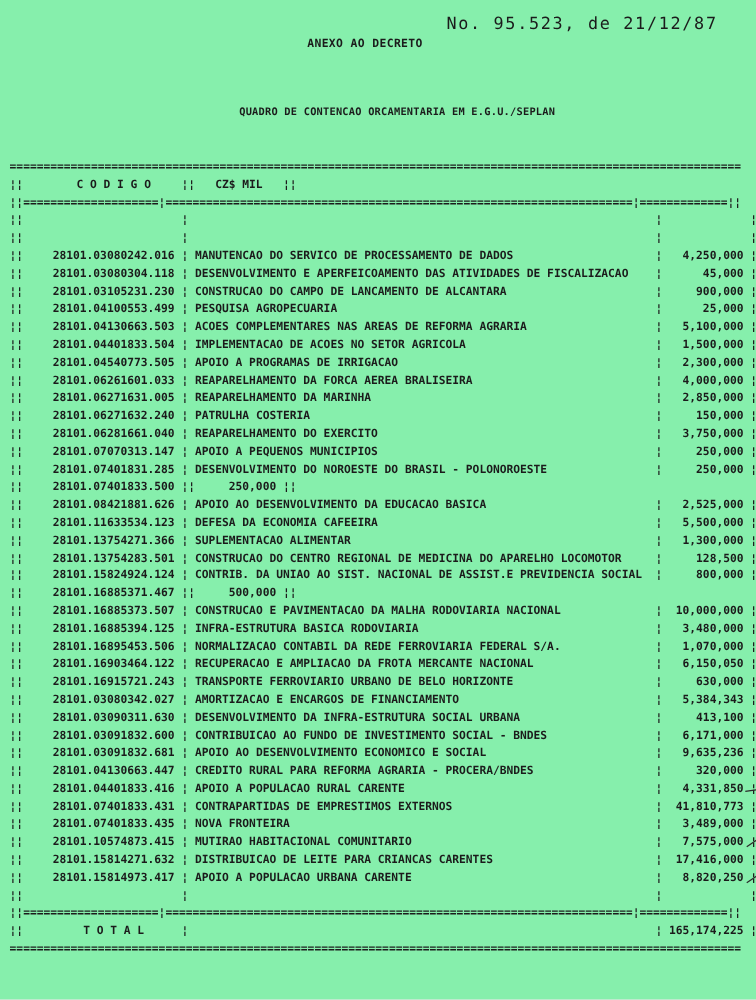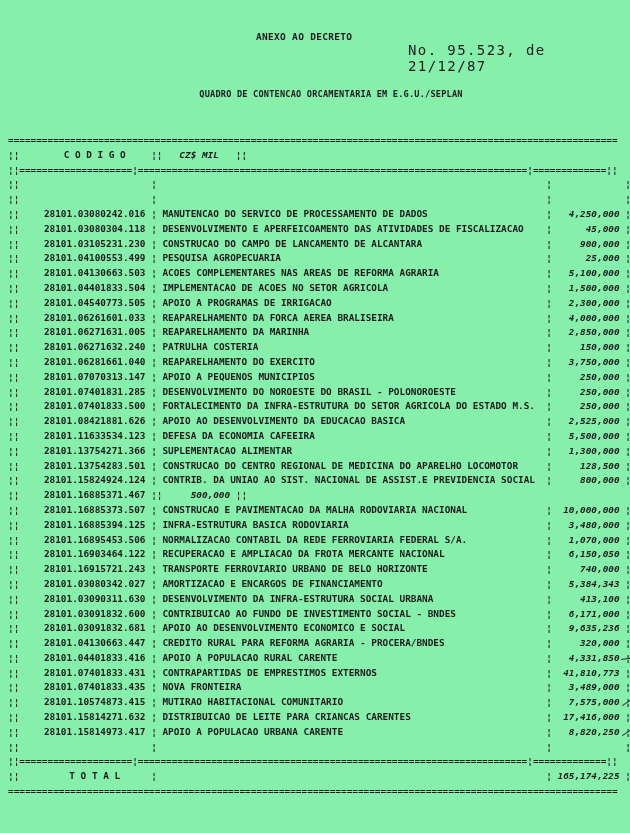--- a/index.html
+++ b/index.html
@@ -7,40 +7,40 @@
     width:630px;height:833px;position:relative;margin:0 auto;
     background:#86efac;color:#1b1b1b;overflow:hidden;
     font-family:"DejaVu Sans Mono",monospace;
   }
   
   .hdr-label{
     position:absolute;top:31px;left:256px;
     font:700 9.5px "DejaVu Sans Mono",monospace;letter-spacing:.3px;
   }
   .hdr-number{
-    position:absolute;top:42px;left:372px;
-    font:400 14px "DejaVu Sans Mono",monospace;letter-spacing:1.4px;margin-left:36px;
+    position:absolute;top:12px;left:372px;
+    font:400 14px "DejaVu Sans Mono",monospace;letter-spacing:1.4px;
   }
   .doc-title{
     position:absolute;top:89px;left:16px;width:100%;text-align:center;
     font:700 8.6px "DejaVu Sans Mono",monospace;letter-spacing:.2px;
   }
   
   .ascii-table{
     position:absolute;top:133px;left:8px;
     font:700 9.4px "DejaVu Sans Mono",monospace;
     line-height:14.8px;
   }
   .ln{display:flex;white-space:pre;height:14.8px;position:relative;}
   .ln span{display:inline-block;white-space:pre;overflow:hidden;box-sizing:border-box;}
   .c-b{width:2ch;}
   .c-d{width:1ch;}
   .c-code{width:20ch;padding-left:1ch;margin-left:19px;}
   .c-spec{width:69ch;padding-left:1ch;}
-  .c-val{width:13ch;padding-right:1ch;text-align:right;font-style:italic;}
+  .c-val{width:13ch;padding-right:1ch;text-align:right;}
   .center{text-align:center;padding:0;}
   .border-ln{letter-spacing:0;}
   .mark{
     position:absolute;border-top:1.6px solid #2a2a2a;height:0;
   }
   .mark.dash{right:3px;top:7px;width:13px;transform:rotate(-8deg);}
   .mark.slash{right:1px;top:6px;width:15px;transform:rotate(-34deg);}
 </style>
 </head>
 <body>
@@ -61,32 +61,32 @@
       <div class="ln"><span class="c-b">¦¦</span><span class="c-code">28101.04100553.499</span><span class="c-d">¦</span><span class="c-spec">PESQUISA AGROPECUARIA</span><span class="c-d">¦</span><span class="c-val">25,000</span><span class="c-b">¦¦</span></div>
       <div class="ln"><span class="c-b">¦¦</span><span class="c-code">28101.04130663.503</span><span class="c-d">¦</span><span class="c-spec">ACOES COMPLEMENTARES NAS AREAS DE REFORMA AGRARIA</span><span class="c-d">¦</span><span class="c-val">5,100,000</span><span class="c-b">¦¦</span></div>
       <div class="ln"><span class="c-b">¦¦</span><span class="c-code">28101.04401833.504</span><span class="c-d">¦</span><span class="c-spec">IMPLEMENTACAO DE ACOES NO SETOR AGRICOLA</span><span class="c-d">¦</span><span class="c-val">1,500,000</span><span class="c-b">¦¦</span></div>
       <div class="ln"><span class="c-b">¦¦</span><span class="c-code">28101.04540773.505</span><span class="c-d">¦</span><span class="c-spec">APOIO A PROGRAMAS DE IRRIGACAO</span><span class="c-d">¦</span><span class="c-val">2,300,000</span><span class="c-b">¦¦</span></div>
       <div class="ln"><span class="c-b">¦¦</span><span class="c-code">28101.06261601.033</span><span class="c-d">¦</span><span class="c-spec">REAPARELHAMENTO DA FORCA AEREA BRALISEIRA</span><span class="c-d">¦</span><span class="c-val">4,000,000</span><span class="c-b">¦¦</span></div>
       <div class="ln"><span class="c-b">¦¦</span><span class="c-code">28101.06271631.005</span><span class="c-d">¦</span><span class="c-spec">REAPARELHAMENTO DA MARINHA</span><span class="c-d">¦</span><span class="c-val">2,850,000</span><span class="c-b">¦¦</span></div>
       <div class="ln"><span class="c-b">¦¦</span><span class="c-code">28101.06271632.240</span><span class="c-d">¦</span><span class="c-spec">PATRULHA COSTERIA</span><span class="c-d">¦</span><span class="c-val">150,000</span><span class="c-b">¦¦</span></div>
       <div class="ln"><span class="c-b">¦¦</span><span class="c-code">28101.06281661.040</span><span class="c-d">¦</span><span class="c-spec">REAPARELHAMENTO DO EXERCITO</span><span class="c-d">¦</span><span class="c-val">3,750,000</span><span class="c-b">¦¦</span></div>
       <div class="ln"><span class="c-b">¦¦</span><span class="c-code">28101.07070313.147</span><span class="c-d">¦</span><span class="c-spec">APOIO A PEQUENOS MUNICIPIOS</span><span class="c-d">¦</span><span class="c-val">250,000</span><span class="c-b">¦¦</span></div>
       <div class="ln"><span class="c-b">¦¦</span><span class="c-code">28101.07401831.285</span><span class="c-d">¦</span><span class="c-spec">DESENVOLVIMENTO DO NOROESTE DO BRASIL - POLONOROESTE</span><span class="c-d">¦</span><span class="c-val">250,000</span><span class="c-b">¦¦</span></div>
-      <div class="ln"><span class="c-b">¦¦</span><span class="c-code">28101.07401833.500</span><span class="c-d">¦</span><span class="c-spec">FORTALECIMENTO DA INFRA-ESTRUTURA DO SETOR AGRICOLA DO ESTADO M.S.</span><span class="c-d">¦</span><span class="c-val">250,000</span><span class="c-b">¦¦</span></div>
+      <div class="ln"><span class="c-b">¦¦</span><span class="c-code">28101.07401833.500</span><span class="c-d">¦</span><span class="c-d">¦</span><span class="c-val">250,000</span><span class="c-b">¦¦</span></div>
       <div class="ln"><span class="c-b">¦¦</span><span class="c-code">28101.08421881.626</span><span class="c-d">¦</span><span class="c-spec">APOIO AO DESENVOLVIMENTO DA EDUCACAO BASICA</span><span class="c-d">¦</span><span class="c-val">2,525,000</span><span class="c-b">¦¦</span></div>
       <div class="ln"><span class="c-b">¦¦</span><span class="c-code">28101.11633534.123</span><span class="c-d">¦</span><span class="c-spec">DEFESA DA ECONOMIA CAFEEIRA</span><span class="c-d">¦</span><span class="c-val">5,500,000</span><span class="c-b">¦¦</span></div>
       <div class="ln"><span class="c-b">¦¦</span><span class="c-code">28101.13754271.366</span><span class="c-d">¦</span><span class="c-spec">SUPLEMENTACAO ALIMENTAR</span><span class="c-d">¦</span><span class="c-val">1,300,000</span><span class="c-b">¦¦</span></div>
       <div class="ln"><span class="c-b">¦¦</span><span class="c-code">28101.13754283.501</span><span class="c-d">¦</span><span class="c-spec">CONSTRUCAO DO CENTRO REGIONAL DE MEDICINA DO APARELHO LOCOMOTOR</span><span class="c-d">¦</span><span class="c-val">128,500</span><span class="c-b">¦¦</span></div>
       <div class="ln"><span class="c-b">¦¦</span><span class="c-code">28101.15824924.124</span><span class="c-d">¦</span><span class="c-spec">CONTRIB. DA UNIAO AO SIST. NACIONAL DE ASSIST.E PREVIDENCIA SOCIAL</span><span class="c-d">¦</span><span class="c-val">800,000</span><span class="c-b">¦¦</span></div>
       <div class="ln"><span class="c-b">¦¦</span><span class="c-code">28101.16885371.467</span><span class="c-d">¦</span><span class="c-d">¦</span><span class="c-val">500,000</span><span class="c-b">¦¦</span></div>
       <div class="ln"><span class="c-b">¦¦</span><span class="c-code">28101.16885373.507</span><span class="c-d">¦</span><span class="c-spec">CONSTRUCAO E PAVIMENTACAO DA MALHA RODOVIARIA NACIONAL</span><span class="c-d">¦</span><span class="c-val">10,000,000</span><span class="c-b">¦¦</span></div>
       <div class="ln"><span class="c-b">¦¦</span><span class="c-code">28101.16885394.125</span><span class="c-d">¦</span><span class="c-spec">INFRA-ESTRUTURA BASICA RODOVIARIA</span><span class="c-d">¦</span><span class="c-val">3,480,000</span><span class="c-b">¦¦</span></div>
       <div class="ln"><span class="c-b">¦¦</span><span class="c-code">28101.16895453.506</span><span class="c-d">¦</span><span class="c-spec">NORMALIZACAO CONTABIL DA REDE FERROVIARIA FEDERAL S/A.</span><span class="c-d">¦</span><span class="c-val">1,070,000</span><span class="c-b">¦¦</span></div>
       <div class="ln"><span class="c-b">¦¦</span><span class="c-code">28101.16903464.122</span><span class="c-d">¦</span><span class="c-spec">RECUPERACAO E AMPLIACAO DA FROTA MERCANTE NACIONAL</span><span class="c-d">¦</span><span class="c-val">6,150,050</span><span class="c-b">¦¦</span></div>
-      <div class="ln"><span class="c-b">¦¦</span><span class="c-code">28101.16915721.243</span><span class="c-d">¦</span><span class="c-spec">TRANSPORTE FERROVIARIO URBANO DE BELO HORIZONTE</span><span class="c-d">¦</span><span class="c-val">740,000</span><span class="c-b">¦¦</span></div>
+      <div class="ln"><span class="c-b">¦¦</span><span class="c-code">28101.16915721.243</span><span class="c-d">¦</span><span class="c-spec">TRANSPORTE FERROVIARIO URBANO DE BELO HORIZONTE</span><span class="c-d">¦</span><span class="c-val">630,000</span><span class="c-b">¦¦</span></div>
       <div class="ln"><span class="c-b">¦¦</span><span class="c-code">28101.03080342.027</span><span class="c-d">¦</span><span class="c-spec">AMORTIZACAO E ENCARGOS DE FINANCIAMENTO</span><span class="c-d">¦</span><span class="c-val">5,384,343</span><span class="c-b">¦¦</span></div>
       <div class="ln"><span class="c-b">¦¦</span><span class="c-code">28101.03090311.630</span><span class="c-d">¦</span><span class="c-spec">DESENVOLVIMENTO DA INFRA-ESTRUTURA SOCIAL URBANA</span><span class="c-d">¦</span><span class="c-val">413,100</span><span class="c-b">¦¦</span></div>
       <div class="ln"><span class="c-b">¦¦</span><span class="c-code">28101.03091832.600</span><span class="c-d">¦</span><span class="c-spec">CONTRIBUICAO AO FUNDO DE INVESTIMENTO SOCIAL - BNDES</span><span class="c-d">¦</span><span class="c-val">6,171,000</span><span class="c-b">¦¦</span></div>
       <div class="ln"><span class="c-b">¦¦</span><span class="c-code">28101.03091832.681</span><span class="c-d">¦</span><span class="c-spec">APOIO AO DESENVOLVIMENTO ECONOMICO E SOCIAL</span><span class="c-d">¦</span><span class="c-val">9,635,236</span><span class="c-b">¦¦</span></div>
       <div class="ln"><span class="c-b">¦¦</span><span class="c-code">28101.04130663.447</span><span class="c-d">¦</span><span class="c-spec">CREDITO RURAL PARA REFORMA AGRARIA - PROCERA/BNDES</span><span class="c-d">¦</span><span class="c-val">320,000</span><span class="c-b">¦¦</span></div>
       <div class="ln"><span class="c-b">¦¦</span><span class="c-code">28101.04401833.416</span><span class="c-d">¦</span><span class="c-spec">APOIO A POPULACAO RURAL CARENTE</span><span class="c-d">¦</span><span class="c-val">4,331,850</span><span class="c-b">¦¦</span><span class="mark dash"></span></div>
       <div class="ln"><span class="c-b">¦¦</span><span class="c-code">28101.07401833.431</span><span class="c-d">¦</span><span class="c-spec">CONTRAPARTIDAS DE EMPRESTIMOS EXTERNOS</span><span class="c-d">¦</span><span class="c-val">41,810,773</span><span class="c-b">¦¦</span></div>
       <div class="ln"><span class="c-b">¦¦</span><span class="c-code">28101.07401833.435</span><span class="c-d">¦</span><span class="c-spec">NOVA FRONTEIRA</span><span class="c-d">¦</span><span class="c-val">3,489,000</span><span class="c-b">¦¦</span></div>
       <div class="ln"><span class="c-b">¦¦</span><span class="c-code">28101.10574873.415</span><span class="c-d">¦</span><span class="c-spec">MUTIRAO HABITACIONAL COMUNITARIO</span><span class="c-d">¦</span><span class="c-val">7,575,000</span><span class="c-b">¦¦</span><span class="mark slash"></span></div>
       <div class="ln"><span class="c-b">¦¦</span><span class="c-code">28101.15814271.632</span><span class="c-d">¦</span><span class="c-spec">DISTRIBUICAO DE LEITE PARA CRIANCAS CARENTES</span><span class="c-d">¦</span><span class="c-val">17,416,000</span><span class="c-b">¦¦</span></div>

